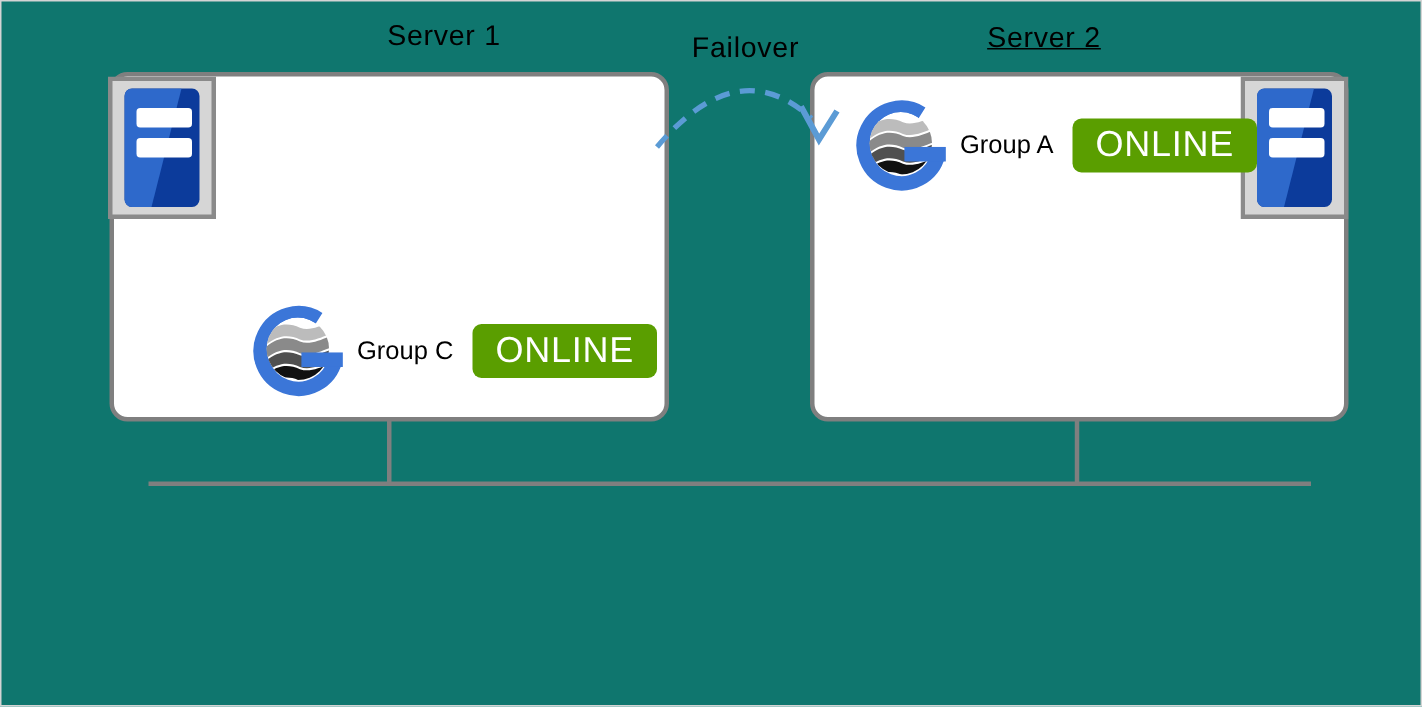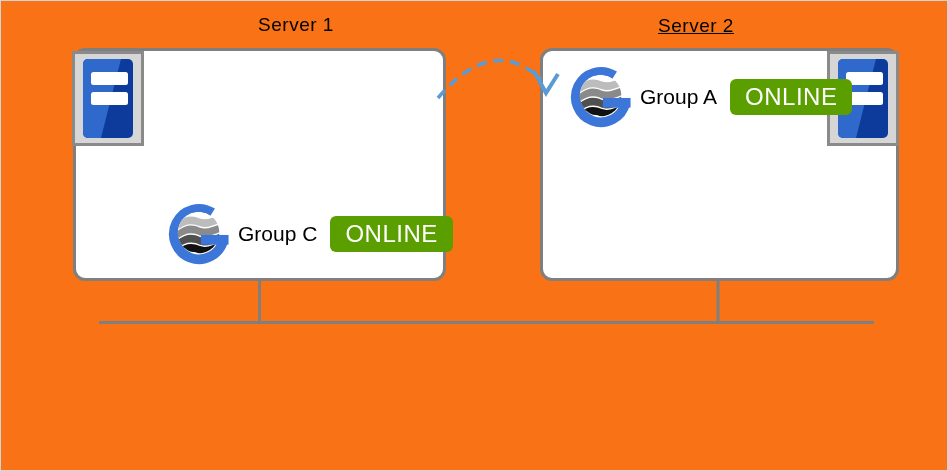--- a/index.html
+++ b/index.html
@@ -1,20 +1,20 @@
 <!DOCTYPE html>
 <html><head>
 <meta charset="utf-8">
 <style>
   html,body { margin:0; padding:0; background:#fff; }
   .canvas {
     position:relative;
     width:948px; height:471px;
     box-sizing:border-box;
-    background:#f97316;
+    background:#0f766e;
     border:1px solid #d4d4d4;
     font-family:"Liberation Sans", sans-serif;
     overflow:hidden;
   }
   .server-box {
     position:absolute;
     box-sizing:border-box;
     border:3px solid #7f7f7f;
     border-radius:12px;
     background:#ffffff;
@@ -45,21 +45,21 @@
     height:62px;
   }
   #group-c-row { left:167px; top:202px; }
   #group-a-row { left:569px; top:65px;  }
   #group-b-row { left:346px; top:397px; }
 
   .gicon { width:62px; height:62px; flex:0 0 auto; }
 
   .group-label {
     margin-left:8px;
-    font-size:21px;
+    font-size:17px;
     color:#000000;
     white-space:nowrap;
   }
   .badge {
     margin-left:13px;
     display:inline-flex;
     align-items:center;
     justify-content:center;
     height:36px;
     padding:0 15px;
@@ -113,20 +113,21 @@
   </defs>
 </svg>
 
 <div class="canvas">
 
   <div class="server-box" id="server1-box"></div>
   <div class="server-box" id="server2-box"></div>
 
   <div class="diagram-label" id="server1-label">Server 1</div>
   <div class="diagram-label" id="server2-label">Server 2</div>
+  <div class="diagram-label" id="failover-label">Failover</div>
 
   <svg class="server-icon" id="server1-icon" viewBox="0 0 72 95">
       <use href="#server-sym"></use>
     </svg>
   <svg class="server-icon" id="server2-icon" viewBox="0 0 72 95">
       <use href="#server-sym"></use>
     </svg>
 
   <div class="group-row" id="group-c-row">
     <svg class="gicon" viewBox="0 0 64 64">

